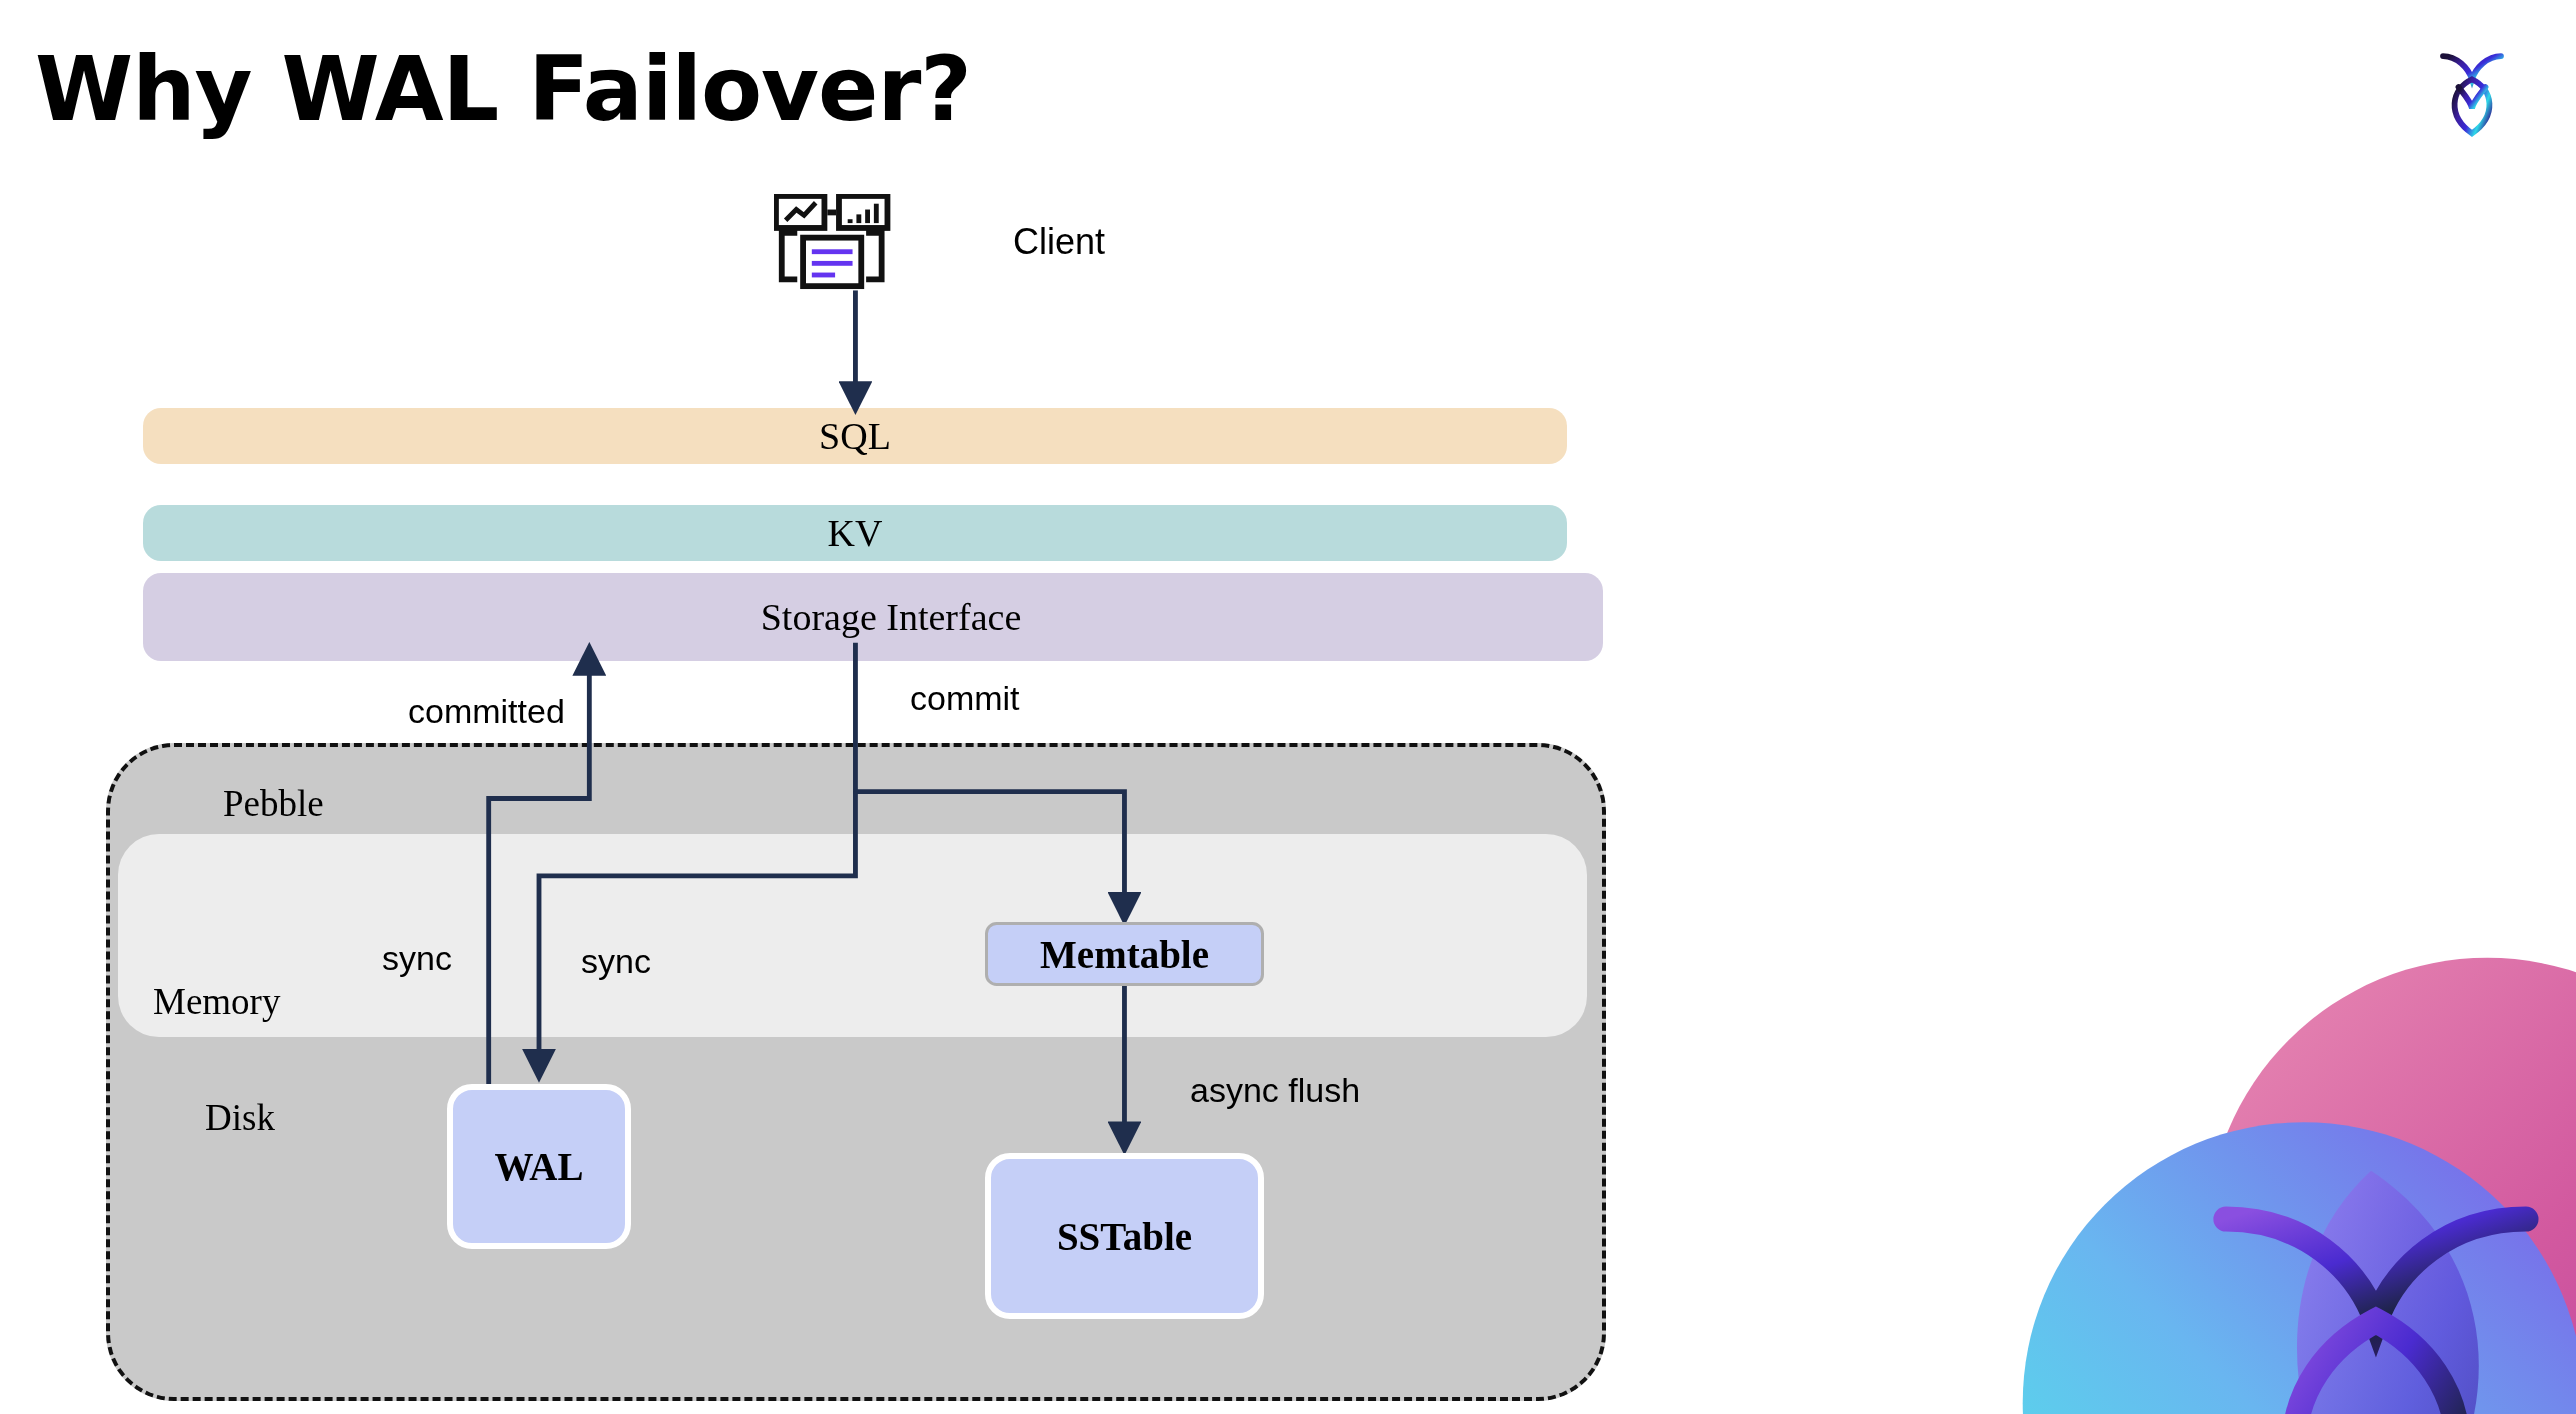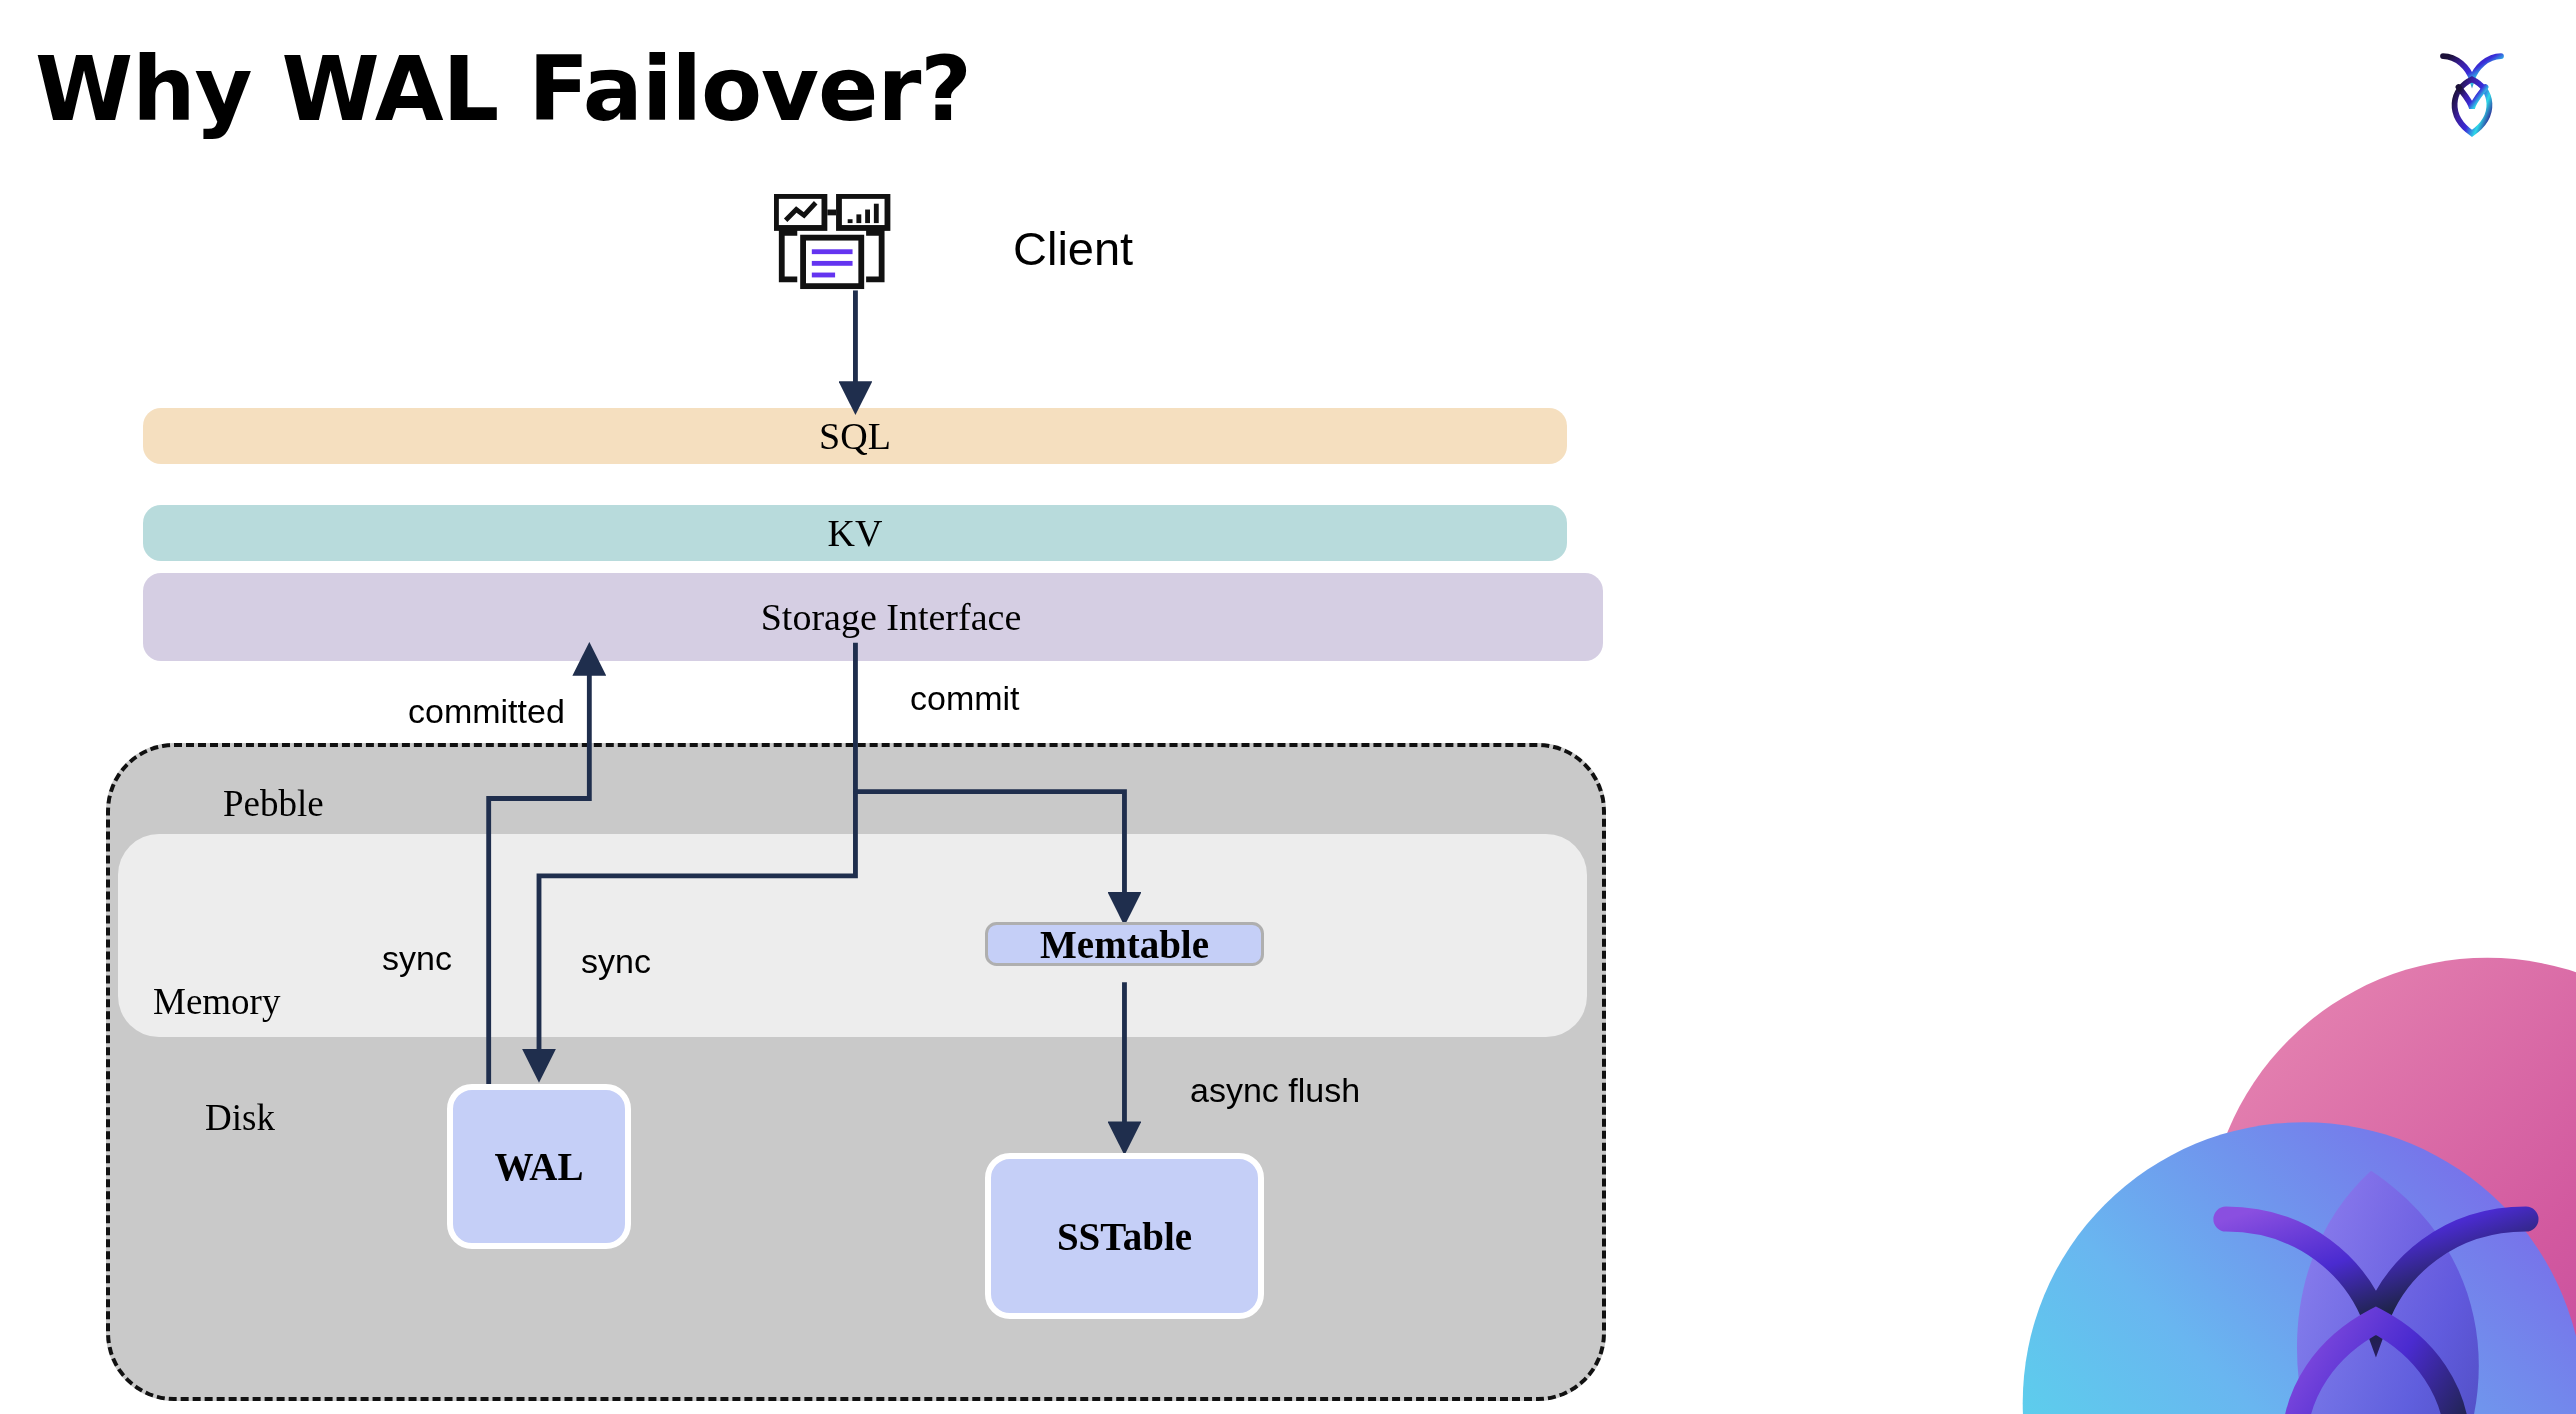--- a/index.html
+++ b/index.html
@@ -53,21 +53,21 @@
     position: absolute;
     left: 774px;
     top: 194px;
     width: 160px;
     height: 97px;
   }
   #client-label {
     position: absolute;
     left: 1013px;
     top: 221px;
-    font-size: 47px;
+    font-size: 36px;
     color: #000000;
     font-family: "Liberation Sans", sans-serif;
   }
 
   
   .layer-bar {
     position: absolute;
     left: 143px;
     width: 1424px;
     height: 56px;
@@ -141,21 +141,21 @@
     font-weight: bold;
     font-size: 39px;
     color: #000000;
     background: #C5CFF7;
     box-sizing: border-box;
   }
   #box-memtable {
     left: 985px;
     top: 922px;
     width: 279px;
-    height: 44px;
+    height: 64px;
     border: 3.9px solid #AFAFAF;
     border-radius: 11.6px;
   }
   #box-wal {
     left: 447px;
     top: 1084px;
     width: 184px;
     height: 165px;
     border: 6.8px solid #ffffff;
     border-radius: 25px;

